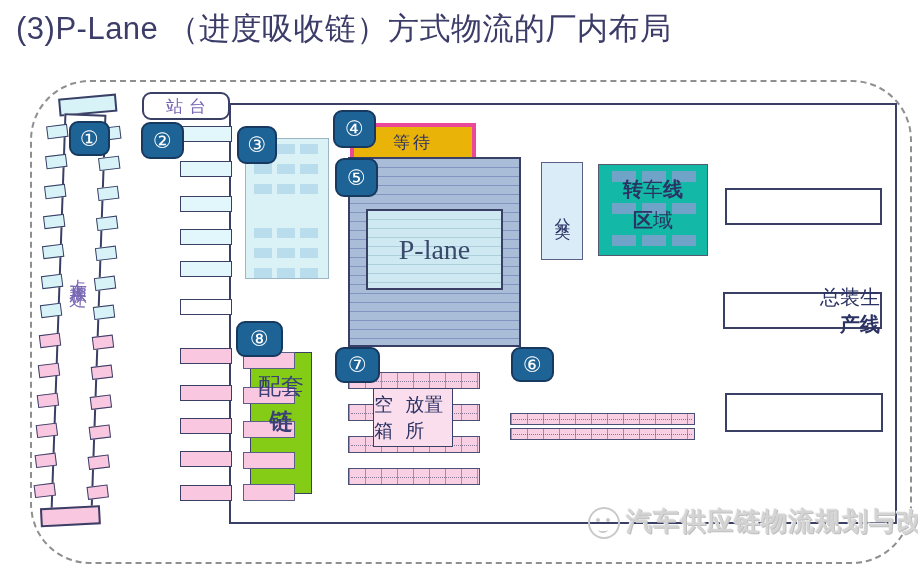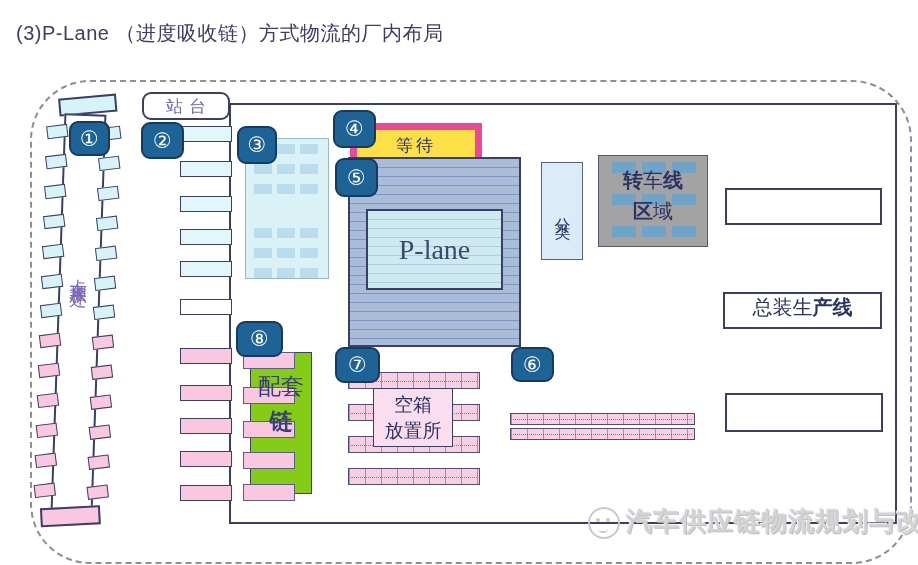--- a/index.html
+++ b/index.html
@@ -1,20 +1,20 @@
 <!DOCTYPE html>
 <html><head>
 <meta charset="utf-8">
 <style>
   html,body{margin:0;padding:0;background:#fff;}
   #canvas{position:relative;width:918px;height:565px;background:#fff;overflow:hidden;
           font-family:"Liberation Sans","DejaVu Sans",sans-serif;color:#2b3264;}
   .abs{position:absolute;}
   
-  .title{left:16px;top:8px;font-size:20px;color:#3c3c68;letter-spacing:.5px;margin-top:12px;}
+  .title{left:16px;top:8px;font-size:31px;color:#3c3c68;letter-spacing:.5px;}
   .title span{font-weight:400;}
   
   .outer-dash{left:30px;top:80px;width:878px;height:480px;border:2px dashed #8f8f8f;border-radius:60px;}
   
   .factory{left:229px;top:103px;width:664px;height:417px;border:2px solid #3a3f66;background:#fff;}
   
   .platform{left:142px;top:92px;width:88px;height:28px;background:#fff;border:2px solid #3a3f66;border-radius:9px;
             display:flex;align-items:center;justify-content:center;font-size:17px;color:#7a68b5;letter-spacing:6px;padding-left:6px;box-sizing:border-box;text-align:center;}
   
   .truck{left:53px;top:98px;width:64px;height:428px;transform:rotate(2deg);transform-origin:50% 0;}
@@ -34,51 +34,51 @@
   .lane.c{background:#e2f7fb;}
   .lane.p{background:#f9c7e0;}
   
   .receiving{left:245px;top:138px;width:82px;height:139px;background:#daf1f6;border:1px solid #9bb6c6;}
   .rgrid{position:absolute;left:8px;display:grid;grid-template-columns:repeat(3,18px);grid-auto-rows:10px;column-gap:5px;row-gap:10px;}
   .rg-top{top:5px;}
   .rg-bot{top:89px;}
   .rbox{background:#b9ddec;}
   .receiving .txt{position:absolute;left:0;right:0;top:55px;text-align:center;font-size:19px;color:#2b3264;}
   
-  .waiting{left:350px;top:123px;width:118px;height:30px;background:#fde047;border:7px solid #ec4899;
+  .waiting{left:350px;top:123px;width:118px;height:30px;background:#eab308;border:4px solid #ec4899;
            display:flex;align-items:center;justify-content:center;font-size:17px;letter-spacing:3px;}
   
   .plane-outer{left:348px;top:157px;width:169px;height:186px;background:#aabdd8;border:2px solid #3a3f66;
                background-image:repeating-linear-gradient(180deg,transparent 0 8px,#8095bf 8px 9px);font-family:Liberation Serif, serif;}
   .plane-inner{position:absolute;left:16px;top:50px;width:133px;height:77px;background:#cfe9f2;border:2px solid #3a3f66;
                background-image:repeating-linear-gradient(180deg,transparent 0 8px,#aed0dc 8px 9px);
                display:flex;align-items:center;justify-content:center;font-size:28px;color:#3a4a6b;}
   
   .sorting{left:541px;top:162px;width:40px;height:96px;background:#d9ecf8;border:1px solid #5a5f85;
            display:flex;align-items:center;justify-content:center;}
   .sorting .v{writing-mode:vertical-rl;text-orientation:upright;font-size:16px;letter-spacing:6px;color:#2b3264;}
   
-  .transfer{left:598px;top:155px;width:108px;height:90px;background:#a3a3a3;border:1.5px solid #55596f;}
+  .transfer{left:598px;top:164px;width:108px;height:90px;background:#14b8a6;border:1.5px solid #55596f;}
   .tgrid{position:absolute;left:13px;top:6px;display:grid;grid-template-columns:repeat(3,24px);grid-auto-rows:11px;column-gap:6px;row-gap:21px;}
   .tbox{background:#6fa3c8;}
   .transfer .txt{position:absolute;left:0;right:0;top:9px;text-align:center;font-size:20px;line-height:1.55;color:#2b3264;}
   
   .wbox{background:#fff;border:2px solid #3a3f66;}
   .wr1{left:725px;top:188px;width:153px;height:33px;}
-  .assembly{left:723px;top:292px;width:155px;height:33px;display:flex;align-items:flex-start;justify-content:center;font-size:20px;}
+  .assembly{left:723px;top:292px;width:155px;height:33px;display:flex;align-items:flex-end;justify-content:center;font-size:20px;flex-direction:column;}
   .wr2{left:725px;top:393px;width:154px;height:35px;}
   
   .dotbar{background:#f9cfe3;border:1px solid #4a4f75;
           background-image:repeating-linear-gradient(90deg,rgba(60,63,102,.45) 0 1px,transparent 1px 16px);}
   .dotbar::after{content:"";position:absolute;left:2px;right:2px;top:50%;border-top:1px dotted rgba(60,63,102,.6);}
   .sb{left:348px;width:130px;height:15px;}
   .kb{left:510px;width:183px;height:10px;}
   
   .storage-label{left:373px;top:388px;width:78px;height:57px;background:#fbdeed;border:1.5px solid #3a3f66;z-index:5;
-                 display:flex;flex-direction:column;align-items:center;justify-content:center;font-size:19px;line-height:1.35;}
+                 display:flex;flex-direction:row;align-items:center;justify-content:center;font-size:19px;line-height:1.35;}
   
   .ebs-label{left:510px;top:380px;width:178px;height:31px;background:#fbdeed;border:1.5px solid #3a3f66;
              display:flex;align-items:center;justify-content:center;font-size:20px;letter-spacing:1px;}
   
   .kitting{left:250px;top:352px;width:60px;height:140px;background:#84cc16;border:1.5px solid #3a3f66;}
   .nub{left:243px;width:50px;height:15px;background:#f9c7e0;border:1px solid #5a5f85;z-index:4;}
   .kitting .txt{position:absolute;left:0;right:0;top:16px;text-align:center;font-size:23px;line-height:1.5;color:#3a3f77;z-index:6;}
   
   .badge{background:#1e6396;border:2px solid #17395f;border-radius:9px;color:#fff;z-index:8;
          display:flex;align-items:center;justify-content:center;font-size:21px;}

